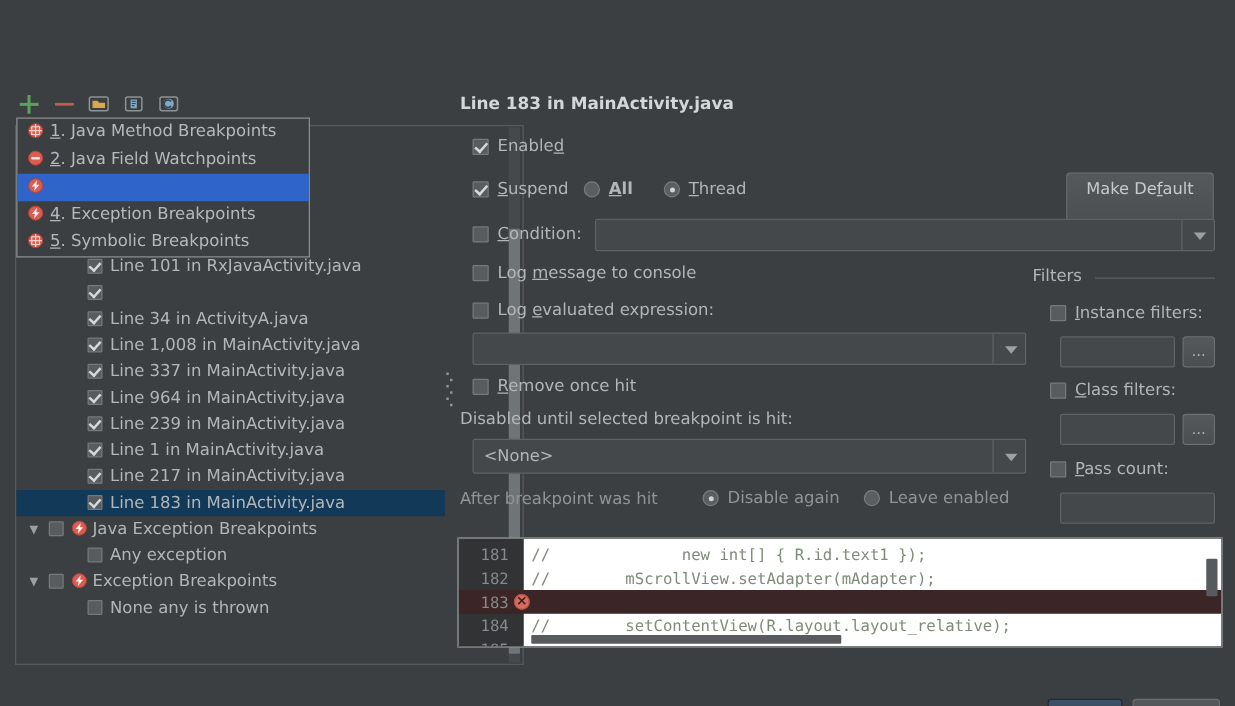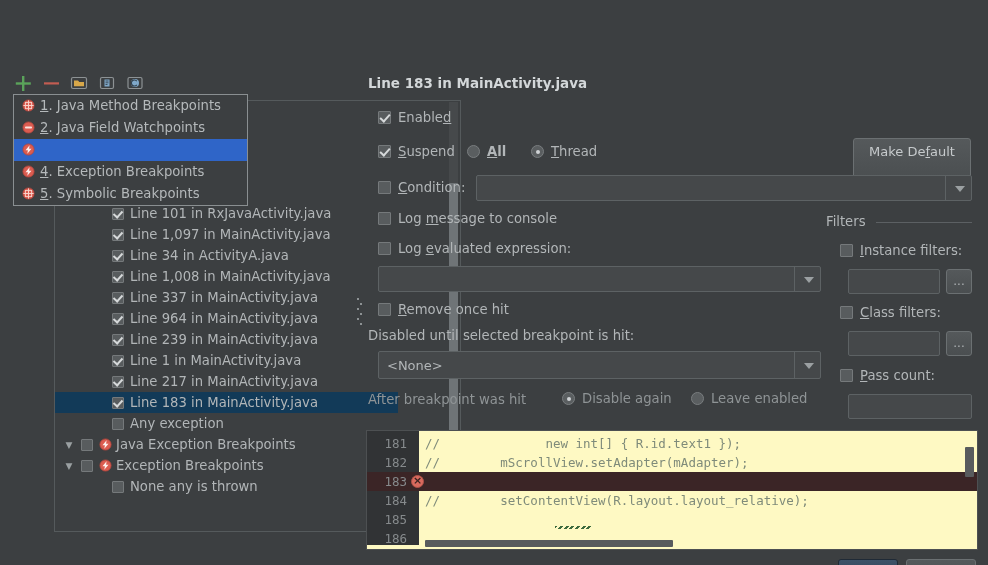--- a/index.html
+++ b/index.html
@@ -42,21 +42,21 @@
   
   .ltoolbar { position: absolute; left: 10px; top: 38px; width: 330px; height: 26px; }
   .tbicon {
     position: absolute; top: 0; width: 22px; height: 22px; cursor: pointer;
   }
   .tbicon svg { display: block; }
 
   
   .treewrap {
     position: absolute; left: 12px; top: 66px; width: 407px; height: 432px;
-    background: #3c3f41; border: 1px solid #555a5c; overflow: hidden; margin-left: 42px;
+    background: #3c3f41; border: 1px solid #555a5c; overflow: hidden;
   }
   .treeinner { position: absolute; left: 0; top: -27px; width: 343px; }
   .trow {
     position: relative; height: 21px; line-height: 21px;
     font-size: 13.2px; color: #b2b6b8; white-space: nowrap;
   }
   .trow.sel { background: #123a58; }
   .trow .ind { display: inline-block; }
   .cbx {
     display: inline-block; width: 12px; height: 12px; vertical-align: -2px;
@@ -158,22 +158,22 @@
 
   .filters-legend {
     position: absolute; font-size: 13.2px; color: #b2b6b8;
   }
   .filters-rule {
     position: absolute; height: 1px; background: #5c6063;
   }
 
   
   .code {
-    position: absolute; left: 366px; top: 396px; width: 612px; height: 120px;
-    background: #fef9c3; border: 1px solid #4d5052; overflow: hidden;
+    position: absolute; left: 366px; top: 396px; width: 612px; height: 88px;
+    background: #ffffff; border: 1px solid #4d5052; overflow: hidden;
   }
   .gutter {
     position: absolute; left: 0; top: 0; width: 52px; height: 114px; background: #313335;
   }
   .cline { position: absolute; left: 0; width: 610px; height: 19px; }
   .cline .ln {
     position: absolute; left: 0; width: 40px; text-align: right;
     font-family: "DejaVu Sans Mono", "Liberation Mono", monospace;
     font-size: 12.5px; color: #868a8c; line-height: 19px;
   }
@@ -264,34 +264,34 @@
       <div class="tree-scroll-track"></div>
       <div class="tree-scroll"></div>
       <div class="treeinner" id="tree-hidden">
           <div class="trow"><span class="ind" style="width:70px"></span><span>.java</span></div>
           <div class="trow"><span class="ind" style="width:70px"></span><span>ava</span></div>
           <div class="trow"><span class="ind" style="width:70px"></span><span>.java</span></div>
           <div class="trow"><span class="ind" style="width:70px"></span><span>.java</span></div>
         </div>
       <div style="position:absolute;left:0;top:102px;width:343px" id="tree-rows">
           <div class="trow"><span class="ind" style="width:57px"></span><span class="cbx on"></span><span>Line 101 in RxJavaActivity.java</span></div>
-          <div class="trow"><span class="ind" style="width:57px"></span><span class="cbx on"></span><span>Line 1,097 in MainActivity.java</span></div>
+          <div class="trow"><span class="ind" style="width:57px"></span><span class="cbx on"></span></div>
           <div class="trow"><span class="ind" style="width:57px"></span><span class="cbx on"></span><span>Line 34 in ActivityA.java</span></div>
           <div class="trow"><span class="ind" style="width:57px"></span><span class="cbx on"></span><span>Line 1,008 in MainActivity.java</span></div>
           <div class="trow"><span class="ind" style="width:57px"></span><span class="cbx on"></span><span>Line 337 in MainActivity.java</span></div>
           <div class="trow"><span class="ind" style="width:57px"></span><span class="cbx on"></span><span>Line 964 in MainActivity.java</span></div>
           <div class="trow"><span class="ind" style="width:57px"></span><span class="cbx on"></span><span>Line 239 in MainActivity.java</span></div>
           <div class="trow"><span class="ind" style="width:57px"></span><span class="cbx on"></span><span>Line 1 in MainActivity.java</span></div>
           <div class="trow"><span class="ind" style="width:57px"></span><span class="cbx on"></span><span>Line 217 in MainActivity.java</span></div>
           <div class="trow sel"><span class="ind" style="width:57px"></span><span class="cbx on"></span><span>Line 183 in MainActivity.java</span></div>
-          <div class="trow"><span class="ind" style="width:57px"></span><span class="cbx"></span><span>Any exception</span></div>
           <div class="trow"><span class="ind" style="width:8px"></span><span class="twisty">▼</span><span class="ind" style="width:6px"></span><span class="cbx"></span><span class="bpico"><svg width="13" height="13" viewBox="0 0 13 13">
                 <circle cx="6.5" cy="6.5" r="5.6" fill="#db5c50" stroke="#b4463d" stroke-width="0.8"></circle>
                 <path d="M7.6 2.2L3.5 7.2h2.4l-.6 3.6 4.2-5.1H7.1z" fill="#fdf0ed"></path>
               </svg></span><span>Java Exception Breakpoints</span></div>
+          <div class="trow"><span class="ind" style="width:57px"></span><span class="cbx"></span><span>Any exception</span></div>
           <div class="trow"><span class="ind" style="width:8px"></span><span class="twisty">▼</span><span class="ind" style="width:6px"></span><span class="cbx"></span><span class="bpico"><svg width="13" height="13" viewBox="0 0 13 13">
                 <circle cx="6.5" cy="6.5" r="5.6" fill="#db5c50" stroke="#b4463d" stroke-width="0.8"></circle>
                 <path d="M7.6 2.2L3.5 7.2h2.4l-.6 3.6 4.2-5.1H7.1z" fill="#fdf0ed"></path>
               </svg></span><span>Exception Breakpoints</span></div>
           <div class="trow"><span class="ind" style="width:57px"></span><span class="cbx"></span><span>None any is thrown</span></div>
         </div>
     </div>
 
     <div class="popup">
       <div id="popup-items">

